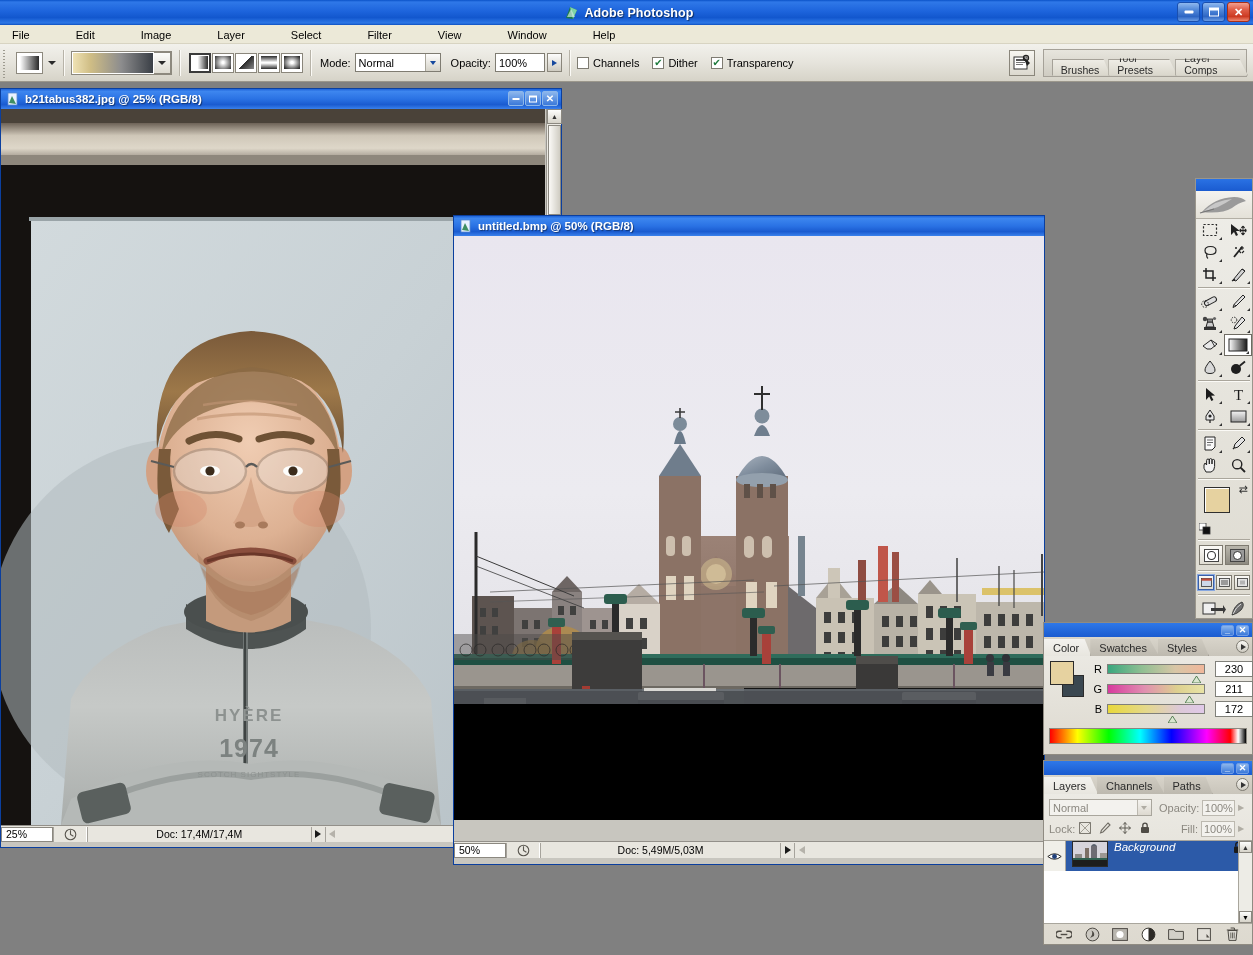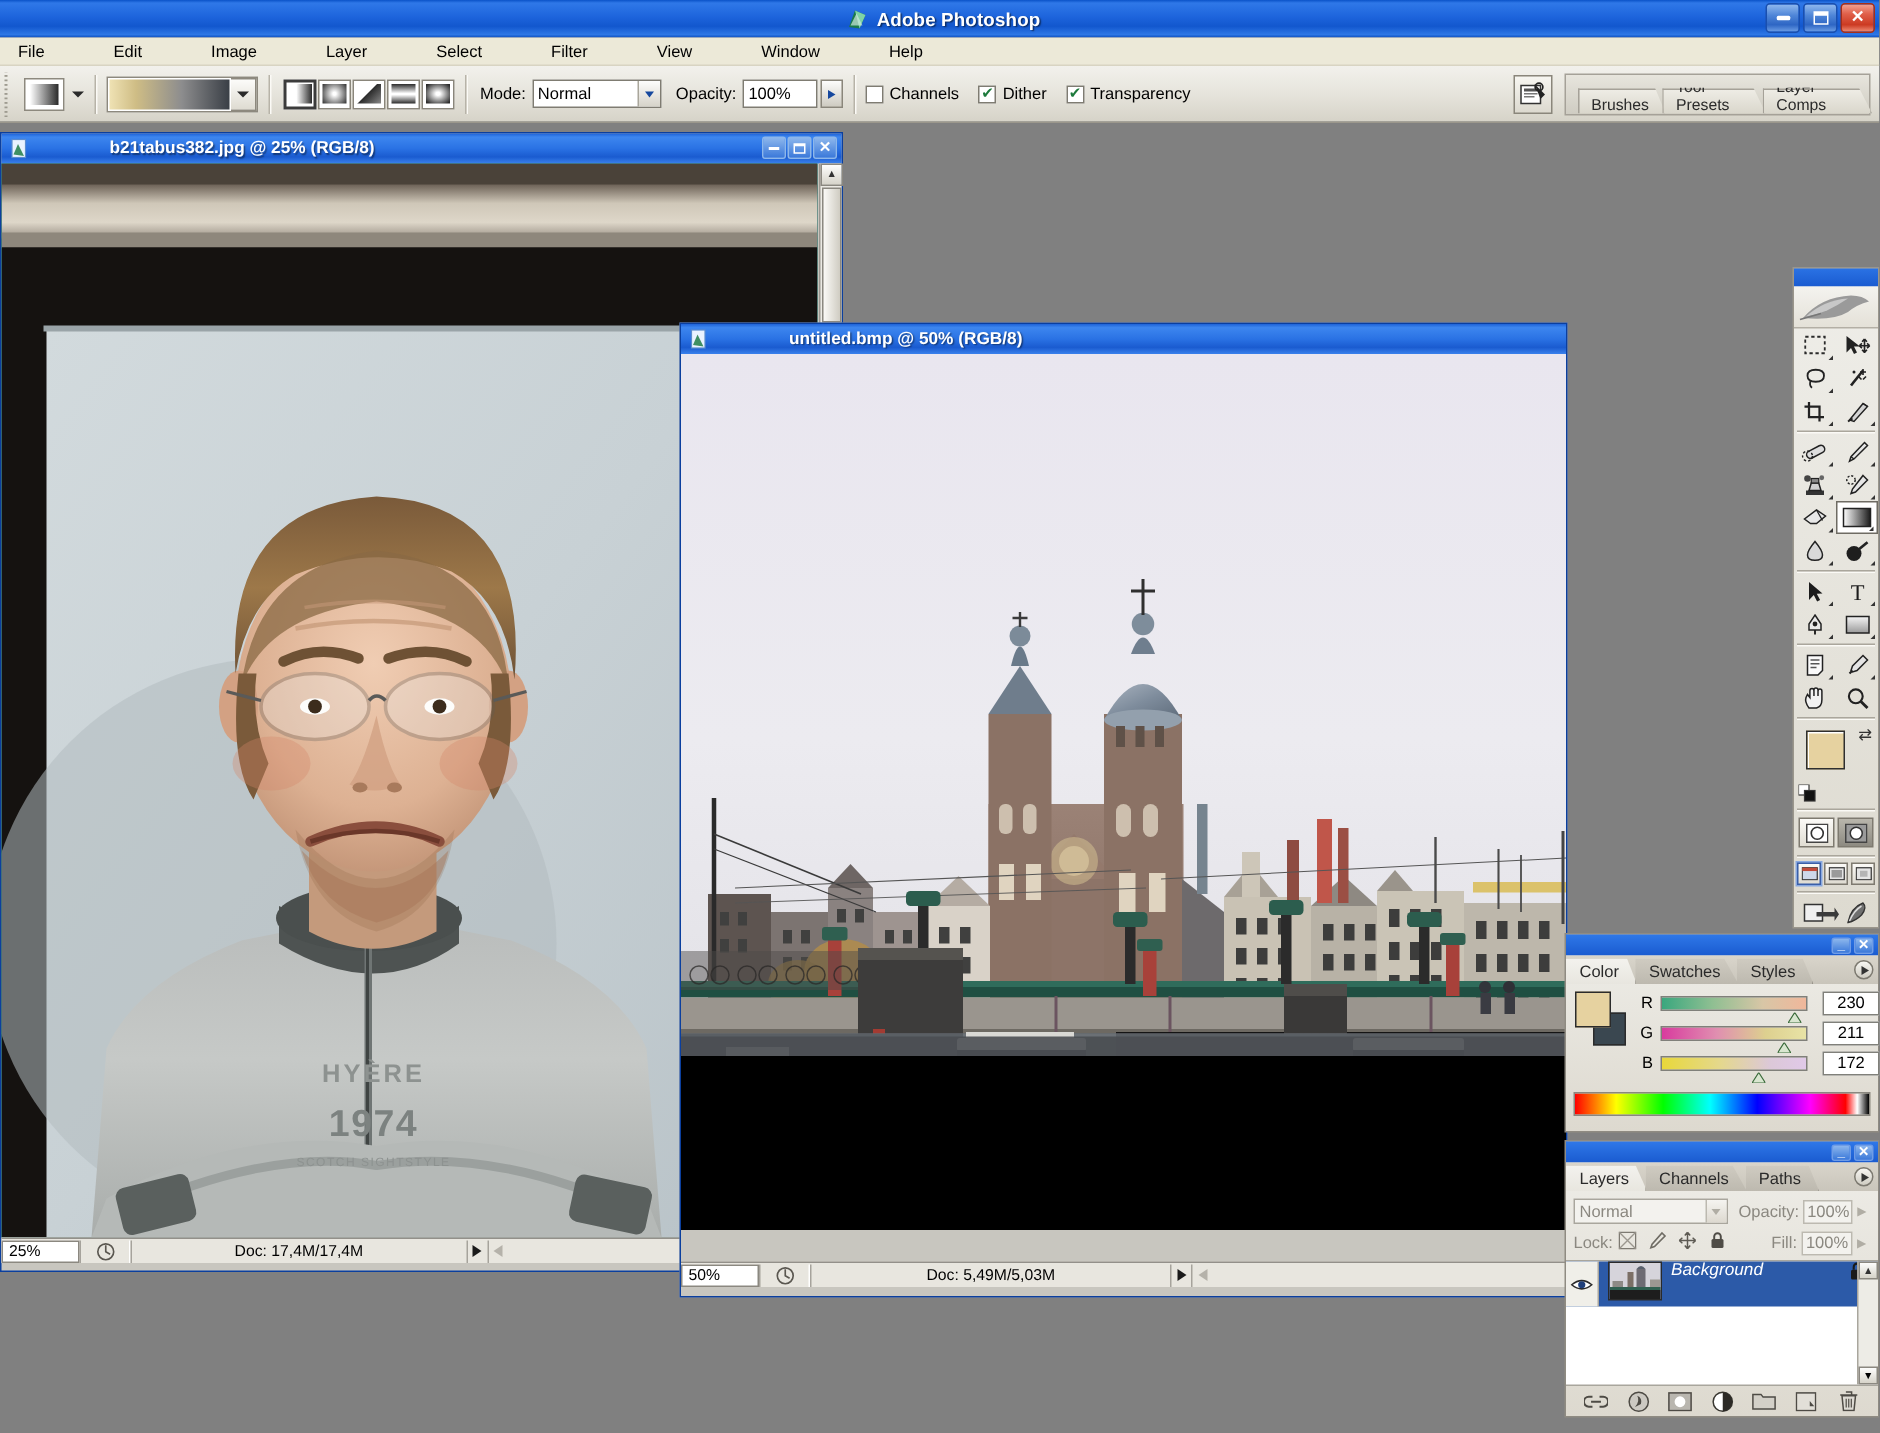--- a/index.html
+++ b/index.html
@@ -132,34 +132,34 @@
   }
 
   
   .docwin { position:absolute; background:#c8c6bf; }
   .doc-frame { position:absolute; inset:0; border:1px solid #0b3f9e; }
   .doc-title {
     position:absolute; left:1px; top:1px; right:1px; height:20px;
     background:linear-gradient(180deg,#1e63d8 0%,#3d86ef 12%,#2a72e4 50%,#1a5bd0 78%,#3a81ec 100%);
     display:flex; align-items:center; padding-left:5px;
   }
-  .doc-title .dt-text { color:#fff; font-size:11.5px; font-weight:bold; text-shadow:1px 1px 1px rgba(0,0,0,0.45);margin-left:48px; }
+  .doc-title .dt-text { color:#fff; font-size:11.5px; font-weight:bold; text-shadow:1px 1px 1px rgba(0,0,0,0.45); }
   .doc-icon { width:14px;height:14px;margin-right:5px;position:relative; }
   .doc-btns { position:absolute; right:3px; top:2px; display:flex; gap:1px; }
   .doc-btn {
     width:16px;height:15px;border:1px solid #8db7ea; border-radius:2px;
     background:linear-gradient(180deg,#8cb6ec,#3b79da);
     position:relative; cursor:pointer;
   }
   .doc-btn.close { background:linear-gradient(180deg,#8cb6ec,#3b79da); }
   .doc-btn .dg { position:absolute;left:50%;top:50%;transform:translate(-50%,-50%); color:#fff;font-size:10px;font-weight:bold;line-height:1; }
   .doc-btn.mn .dg { width:7px;height:2px;background:#fff; }
   .doc-btn.mx .dg { width:8px;height:7px;border:1.4px solid #fff;border-top-width:2.6px; }
 
-  .doc-canvas { position:absolute; overflow:hidden; background:#0f766e; }
+  .doc-canvas { position:absolute; overflow:hidden; background:#f9a8d4; }
   .doc-status {
     position:absolute; height:17px;
     background:#e8e6df; border-top:1px solid #93908a;
     display:flex; align-items:center; font-size:10.5px;
   }
   .zoom-field { width:52px; height:15px; background:#fff; border:1px solid #8b8880; display:flex;align-items:center;padding-left:4px; font-size:10.5px; }
   .st-cell { border-left:1px solid #a6a39c; border-right:1px solid #fff; height:15px; display:flex;align-items:center;justify-content:center; }
   .st-doc { flex:1; display:flex;align-items:center;justify-content:center; border-left:1px solid #a6a39c; height:15px; }
   .st-arrow { width:14px;height:15px;display:flex;align-items:center;justify-content:center;border-left:1px solid #a6a39c; }
   .scroll-v {

